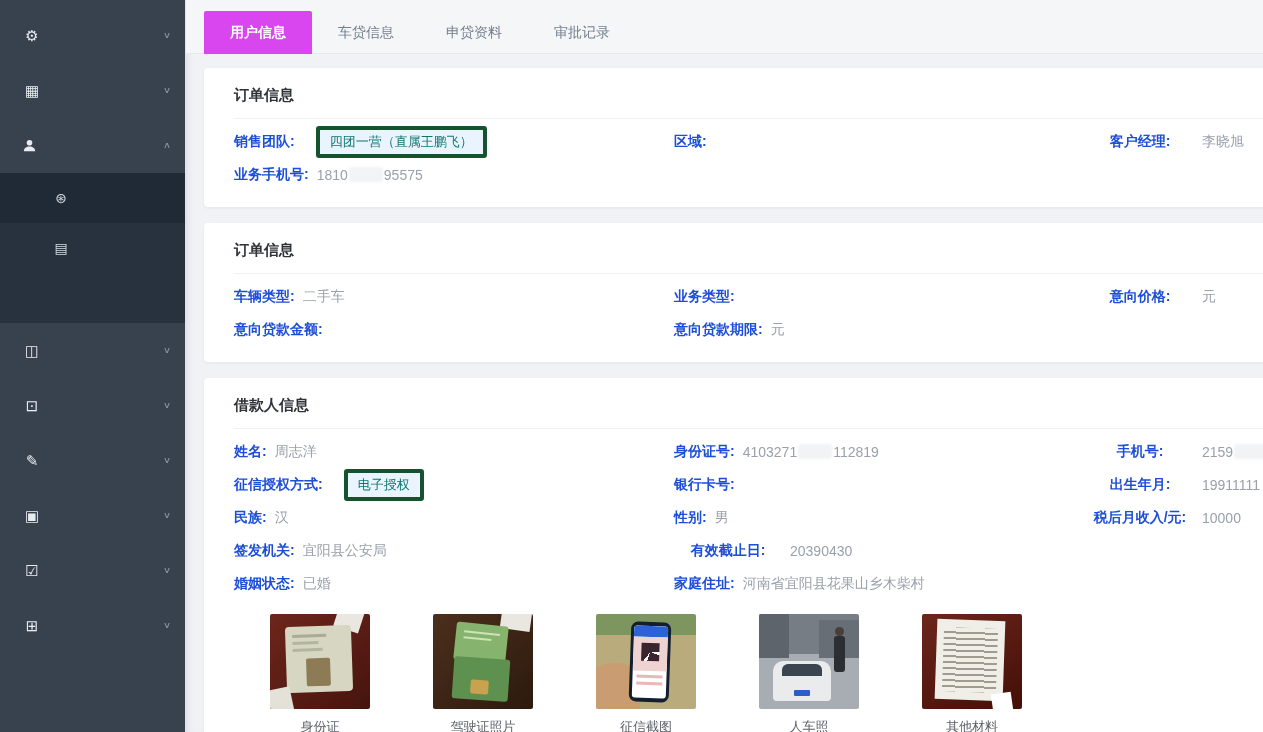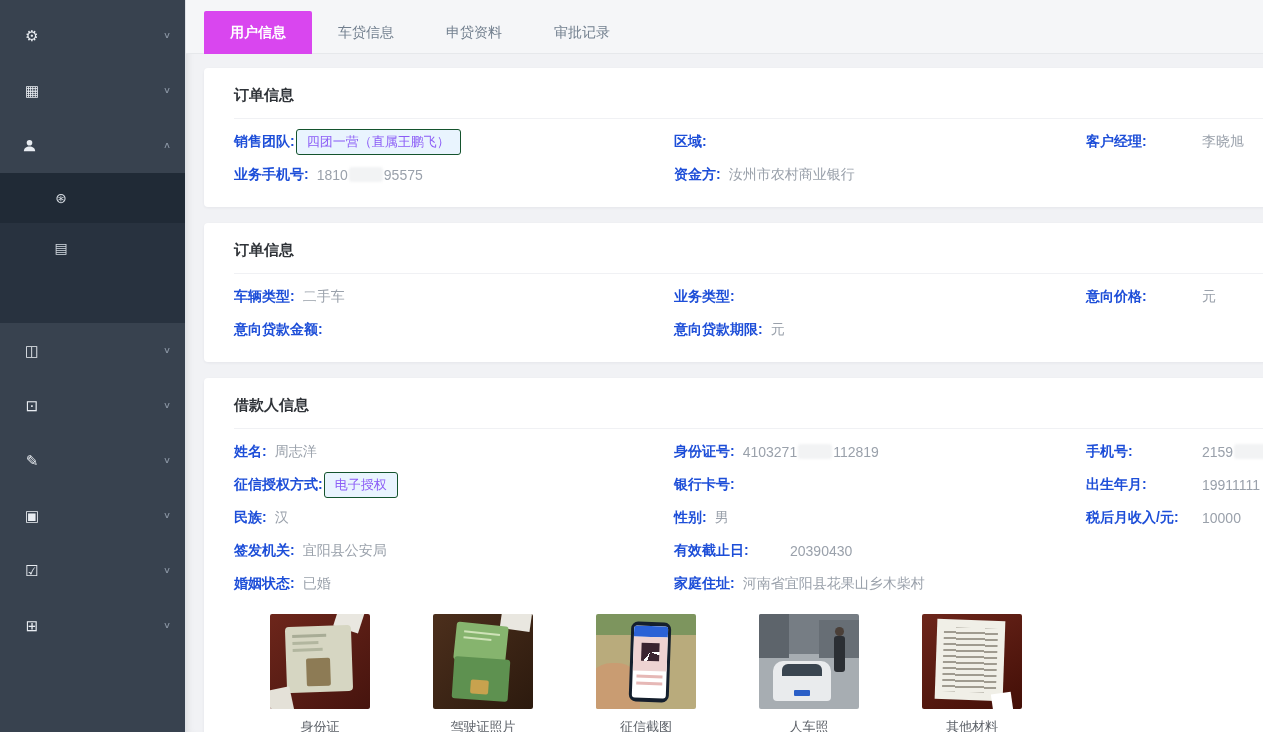--- a/index.html
+++ b/index.html
@@ -28,22 +28,22 @@
   .tab { height:43px; line-height:43px; padding:0 26px; font-size:14px; color:#73808f; cursor:pointer; }
   .tab.active { background:#d946ef; color:#ffffff; font-weight:bold; border-radius:2px 2px 0 0; }
 
   .scroll { flex:1; padding:14px 5px 0 18px; overflow:hidden; }
   .card { background:#ffffff; border-radius:4px; box-shadow:0 1px 3px rgba(30,40,60,.06); padding:18px 30px 16px 30px; margin-bottom:16px; }
   .card-title { font-size:15px; font-weight:bold; color:#2f3338; padding-bottom:13px; border-bottom:1px solid #f0f1f4; margin-bottom:6px; }
   .frow { display:grid; grid-template-columns:440px 412px 1fr; align-items:center; }
   .fcell { display:flex; align-items:center; min-height:33px; font-size:14px; }
   .fcell .flbl { color:#1d4ed8; font-weight:bold; white-space:nowrap; }
   .fcell .fval { color:#9aa1ab; margin-left:8px; white-space:nowrap; }
-  .fcell.c3 .flbl { min-width:108px; text-align:left; }
-  .tagval { margin-left:1px; background:#e9f4fe; border:1px solid #14532d; color:#8b5cf6; font-size:13px;
+  .fcell.c3 .flbl { min-width:108px; text-align:center; }
+  .tagval { margin-left:21px; background:#e9f4fe; border:4px solid #14532d; color:#0f766e; font-size:13px;
     padding:3px 10px; border-radius:3px; cursor:pointer; white-space:nowrap; }
   .redact { display:inline-block; width:34px; height:15px; background:#f2f3f4; border-radius:3px;
     vertical-align:-2px; margin:0 1px; filter:blur(1px); }
 
   
   .thumbs { display:flex; gap:63px; padding:14px 0 0 36px; }
   .thumb { width:100px; text-align:center; cursor:pointer; }
   .art { width:100px; height:95px; position:relative; overflow:hidden; border-radius:2px; }
   .cap { font-size:13px; color:#5a5f66; margin-top:9px; white-space:nowrap; }
   .abs { position:absolute; }
@@ -183,24 +183,20 @@
             <div class="fcell c3">
               <span class="flbl"><span>客户经理</span>:</span>
               <span class="fval">李晓旭</span>
             </div>
           </div>
           <div class="frow">
             <div class="fcell">
               <span class="flbl"><span>业务手机号</span>:</span>
               <span class="fval"><span>1810</span><span class="redact"></span><span>95575</span></span>
             </div>
-            <div class="fcell">
-              <span class="flbl"><span>资金方</span>:</span>
-              <span class="fval">汝州市农村商业银行</span>
-            </div>
             <div class="fcell c3"></div>
           </div>
         </section>
         <section class="card">
           <div class="card-title">订单信息</div>
           <div class="frow">
             <div class="fcell">
               <span class="flbl"><span>车辆类型</span>:</span>
               <span class="fval">二手车</span>
             </div>

